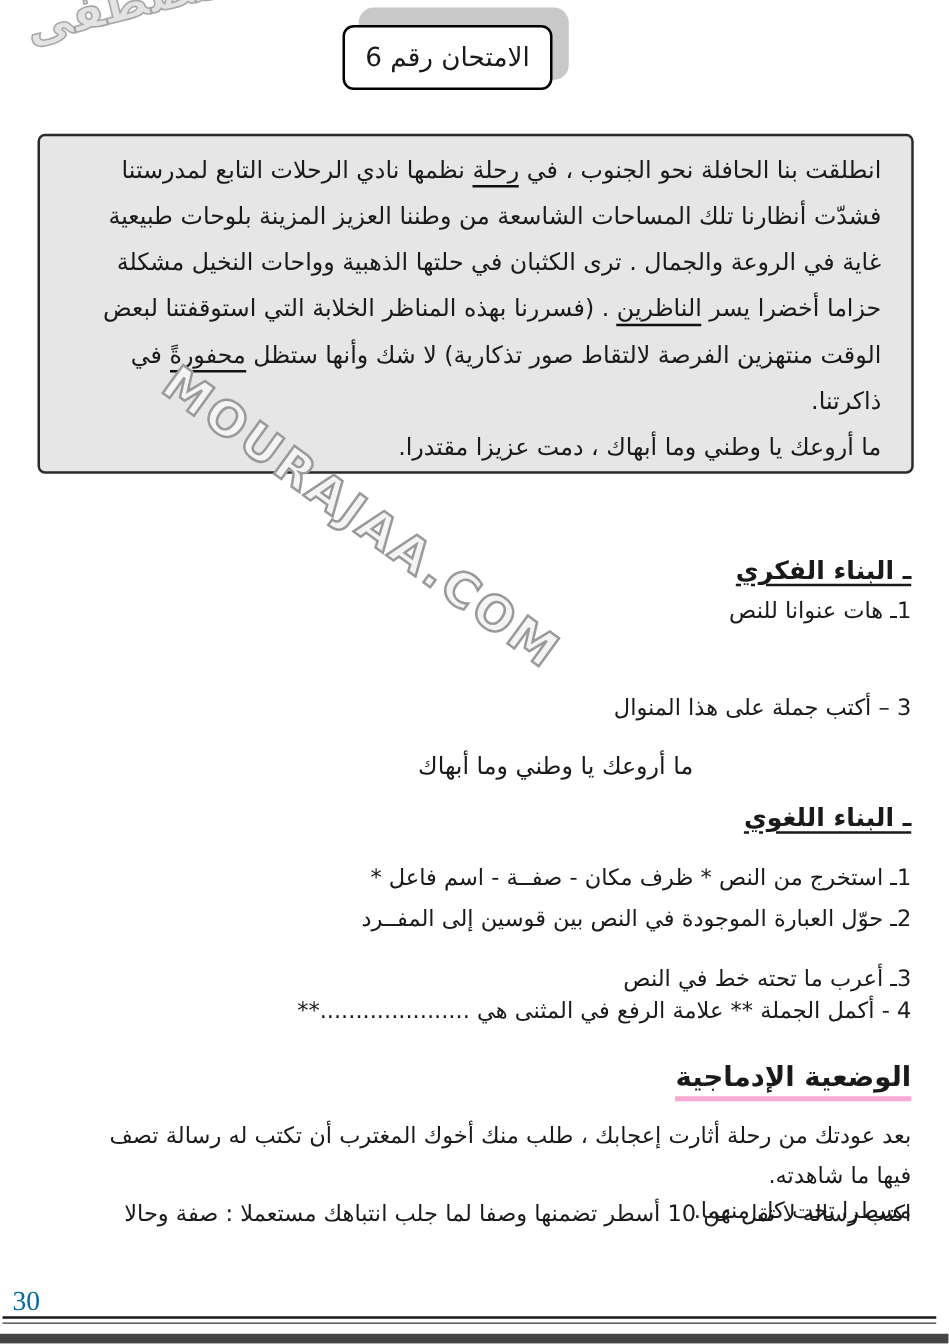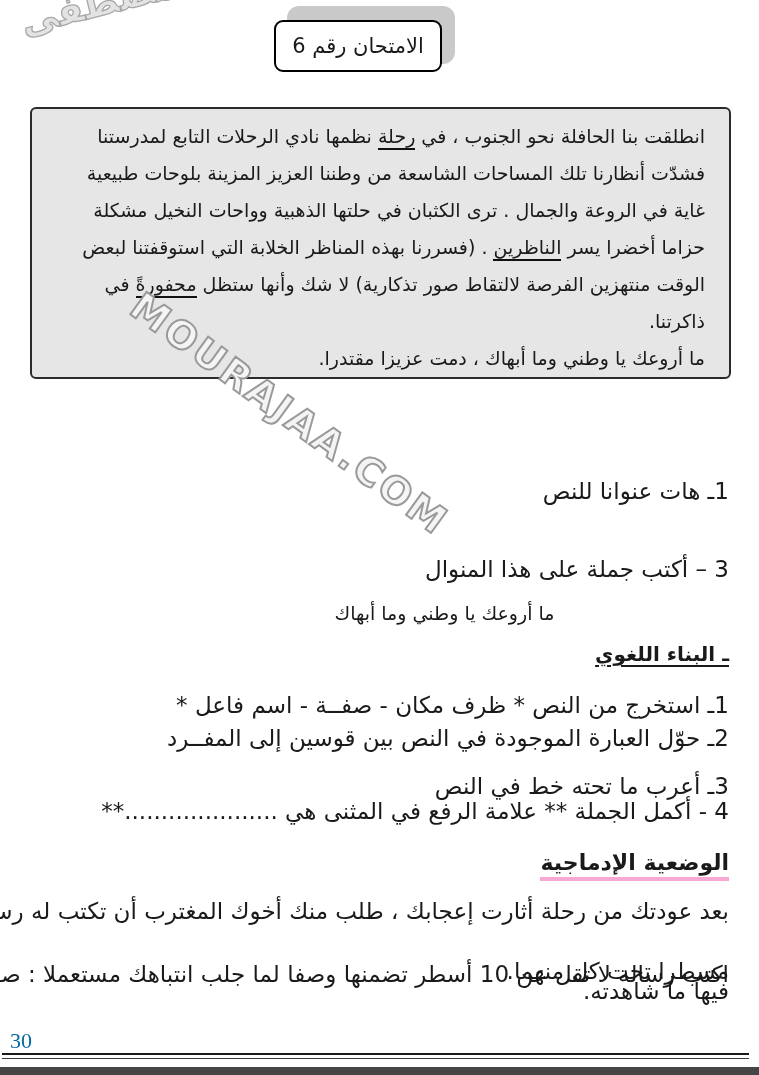--- a/index.html
+++ b/index.html
@@ -48,21 +48,21 @@
   
   .site-watermark{
     position:absolute;left:148px;top:284px;
     font-size:38px;font-weight:bold;letter-spacing:3px;
     transform:rotate(36deg);transform-origin:left top;
     color:#f4f4f4;
     -webkit-text-stroke:2px #9a9a9a;
     white-space:nowrap;z-index:5;
   }
   
-  .abs{position:absolute;direction:rtl;text-align:right;font-size:23px;white-space:nowrap;}
+  .abs{position:absolute;direction:rtl;text-align:right;font-size:18px;white-space:nowrap;}
   .sec-heading{
     font-size:20px;font-weight:600;
     text-decoration:underline;
     text-decoration-thickness:2px;
     text-underline-offset:4px;
   }
   .sec-heading-bold{
     font-size:22px;font-weight:bold;
     border-bottom:4px solid #f9a8d4;padding-bottom:2px;
   }
@@ -102,33 +102,34 @@
     <div class="passage-line"><span>فشدّت أنظارنا تلك المساحات الشاسعة من وطننا العزيز المزينة بلوحات طبيعية</span></div>
     <div class="passage-line"><span>غاية في الروعة والجمال . ترى الكثبان في حلتها الذهبية وواحات النخيل مشكلة</span></div>
     <div class="passage-line"><span>حزاما أخضرا يسر </span><span class="u-word">الناظرين</span><span> . (فسررنا بهذه المناظر الخلابة التي استوقفتنا لبعض</span></div>
     <div class="passage-line"><span>الوقت منتهزين الفرصة لالتقاط صور تذكارية) لا شك وأنها ستظل </span><span class="u-word">محفورةً</span><span> في</span></div>
     <div class="passage-line"><span>ذاكرتنا.</span></div>
     <div class="passage-line"><span>ما أروعك يا وطني وما أبهاك ، دمت عزيزا مقتدرا.</span></div>
   </div>
 
   <div class="site-watermark">MOURAJAA.COM</div>
 
+  <div class="abs sec-heading" style="right:30px;top:444px;">ـ البناء الفكري</div>
   <div class="abs" style="right:30px;top:478px;">1ـ هات عنوانا للنص</div>
   <div class="abs" style="right:30px;top:556px;">3 – أكتب جملة على هذا المنوال</div>
   <div class="example-line">ما أروعك يا وطني وما أبهاك</div>
 
   <div class="abs sec-heading" style="right:30px;top:642px;">ـ البناء اللغوي</div>
   <div class="abs" style="right:30px;top:692px;">1ـ استخرج من النص * ظرف مكان - صفــة - اسم فاعل *</div>
   <div class="abs" style="right:30px;top:725px;">2ـ حوّل العبارة الموجودة في النص بين قوسين إلى المفــرد</div>
   <div class="abs" style="right:30px;top:757px;margin-top:16px;">3ـ أعرب ما تحته خط في النص</div>
   <div class="abs" style="right:30px;top:798px;">4 - أكمل الجملة ** علامة الرفع في المثنى هي .....................**</div>
 
   <div class="abs sec-heading-bold" style="right:30px;top:850px;">الوضعية الإدماجية</div>
   <div class="abs" style="right:30px;top:898px;">بعد عودتك من رحلة أثارت إعجابك ، طلب منك أخوك المغترب أن تكتب له رسالة تصف</div>
-  <div class="abs" style="right:30px;top:978px;">فيها ما شاهدته.</div>
+  <div class="abs" style="right:30px;top:930px;">فيها ما شاهدته.</div>
   <div class="abs" style="right:30px;top:961px;">اكتب رسالة لا تقل عن 10 أسطر تضمنها وصفا لما جلب انتباهك مستعملا : صفة وحالا</div>
   <div class="abs" style="right:30px;top:958px;">مسطرا تحت كل منهما.</div>
 
   <div class="page-number">30</div>
   <div class="footer-rule"></div>
   <div class="bottom-bar"></div>
 
 </div>
 
 </body></html>

